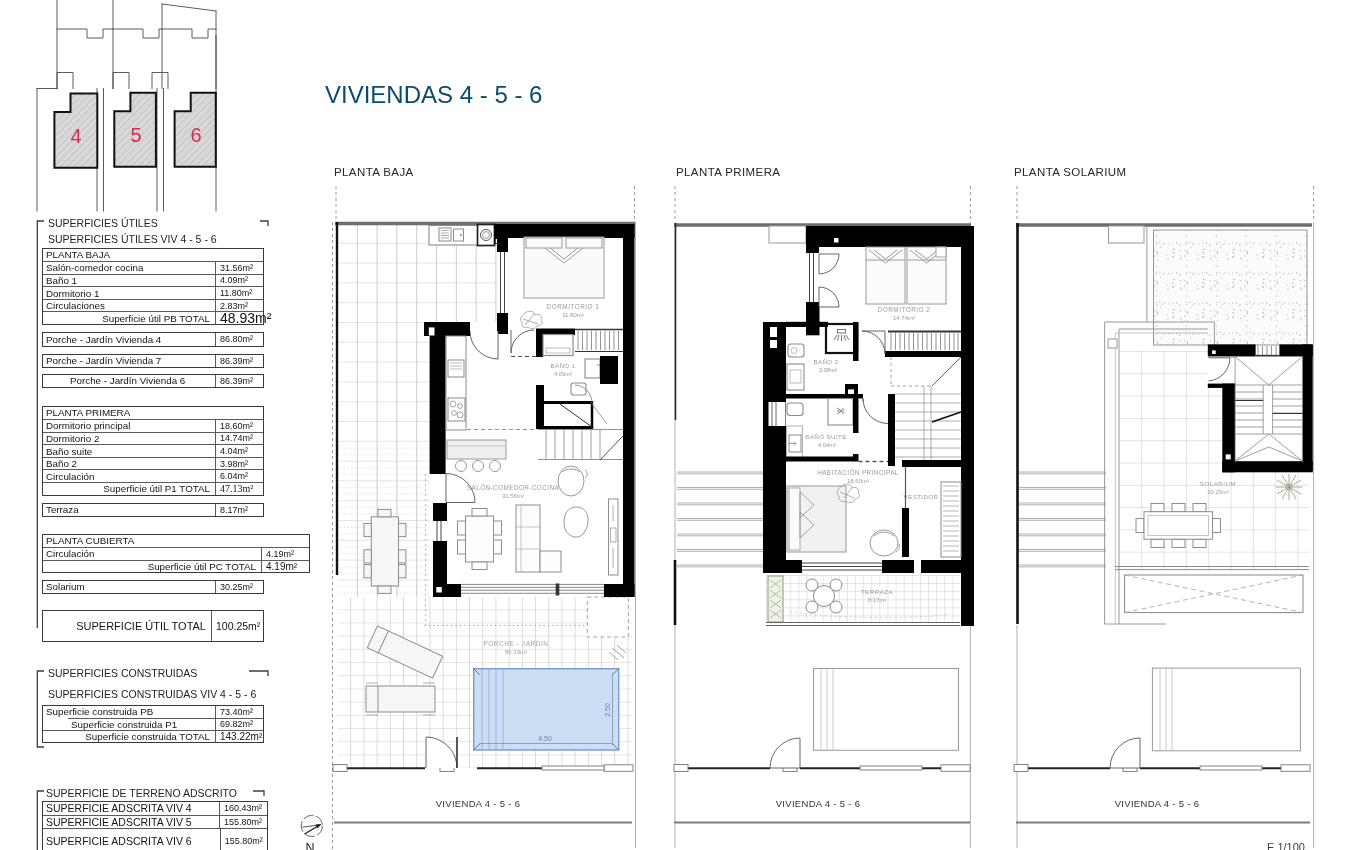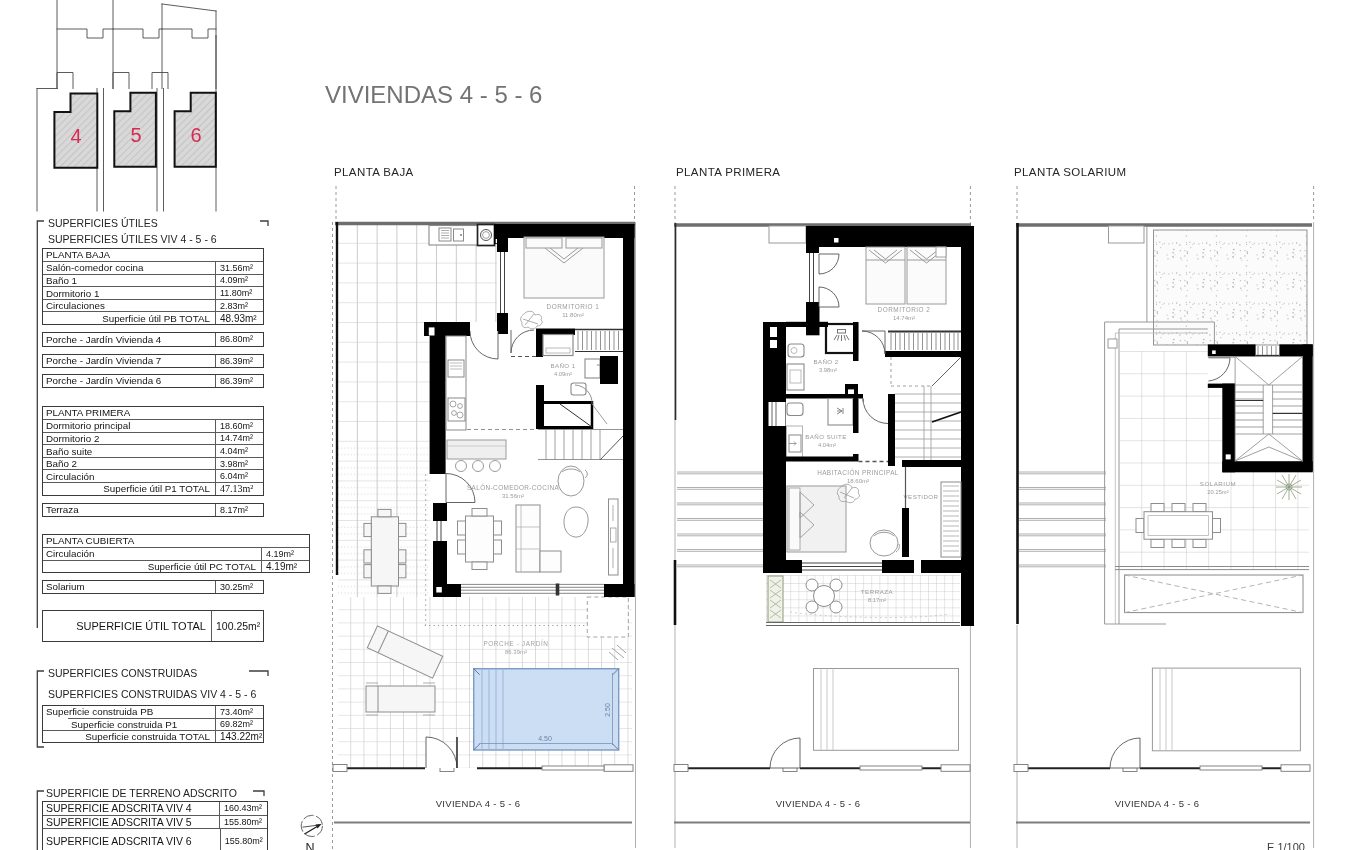--- a/index.html
+++ b/index.html
@@ -1,19 +1,19 @@
 <!DOCTYPE html>
 <html><head>
 <meta charset="utf-8">
 <style>
 html,body{margin:0;padding:0;background:#fff;font-family:"Liberation Sans",sans-serif;}
 #page{position:relative;width:1360px;height:850px;background:#fff;overflow:hidden;}
 #gfx{position:absolute;left:0;top:0;}
 .hd{position:absolute;font-size:11.5px;color:#262626;letter-spacing:.4px;white-space:nowrap;}
-.tl{position:absolute;font-size:24px;color:#737373;letter-spacing:0;white-space:nowrap;}
+.tl{position:absolute;font-size:24px;color:#0c4a6e;letter-spacing:0;white-space:nowrap;}
 .tbl{position:absolute;border:1px solid #3a3a3a;background:transparent;box-sizing:border-box;}
 .r{display:flex;border-top:1px solid #5a5a5a;font-size:9.8px;color:#141414;align-items:center;box-sizing:border-box;}
 .r.f{border-top:none;}
 .a{flex:1;padding-left:3px;white-space:nowrap;}
 .ar{flex:1;text-align:right;padding-right:5px;white-space:nowrap;}
 .b{width:48px;border-left:1px solid #5a5a5a;padding-left:4px;font-size:9px;white-space:nowrap;box-sizing:border-box;align-self:stretch;display:flex;align-items:center;}
 .cap{position:absolute;font-size:10.5px;color:#232323;letter-spacing:0;white-space:nowrap;}
 </style>
 </head>
 <body>
@@ -796,39 +796,39 @@
 <div class="r" style="height:12.6px;">
         <span class="a">Dormitorio 1</span>
         <span class="b">11.80m²</span>
       </div>
 <div class="r" style="height:12.6px;">
         <span class="a">Circulaciones</span>
         <span class="b">2.83m²</span>
       </div>
 <div class="r" style="height:12.6px;">
         <span class="ar">Superficie útil PB TOTAL</span>
-        <span class="b" style="font-size:10px;">48.93m²</span>
+        <span class="b" style="font-size:14px;">48.93m²</span>
       </div>
 </div>
 
 <div class="tbl" style="left:42px;top:332px;width:222px;">
 <div class="r f" style="height:12.6px;">
         <span class="a">Porche - Jardín Vivienda 4</span>
         <span class="b">86.80m²</span>
       </div>
 </div>
 
 <div class="tbl" style="left:42px;top:353.5px;width:222px;">
 <div class="r f" style="height:12.6px;">
         <span class="a">Porche - Jardín Vivienda 7</span>
         <span class="b">86.39m²</span>
       </div>
 </div>
 
-<div class="tbl" style="left:42px;top:373.5px;width:222px;">
+<div class="tbl" style="left:42px;top:373.5px;width:222px;padding-left:24px;">
 <div class="r f" style="height:12.6px;">
         <span class="a">Porche - Jardín Vivienda 6</span>
         <span class="b">86.39m²</span>
       </div>
 </div>
 
 <div class="tbl" style="left:42px;top:405.5px;width:222px;">
 <div class="r f" style="height:12.6px;">
         <span class="a">PLANTA PRIMERA</span>
       </div>

